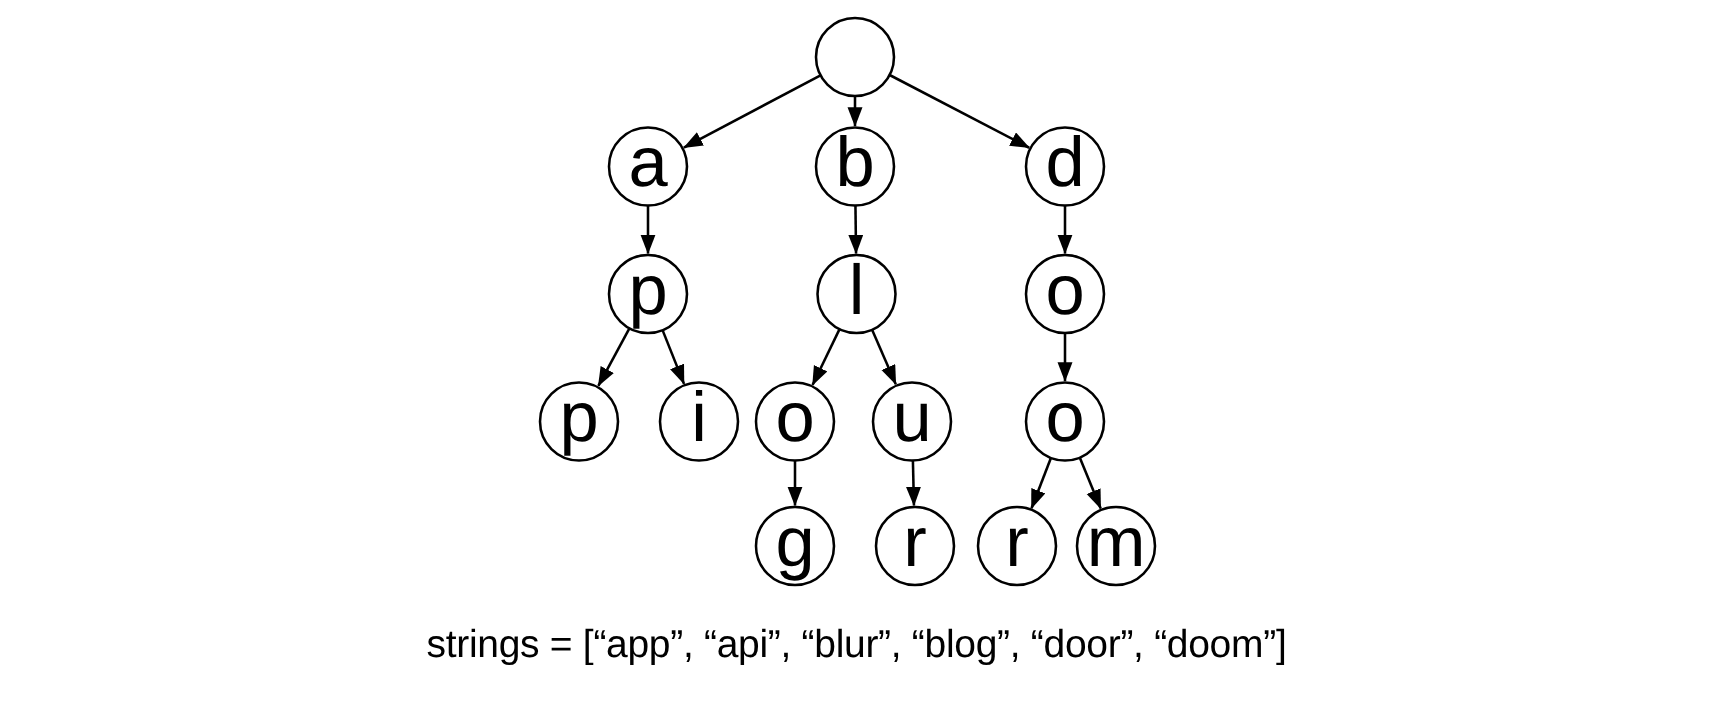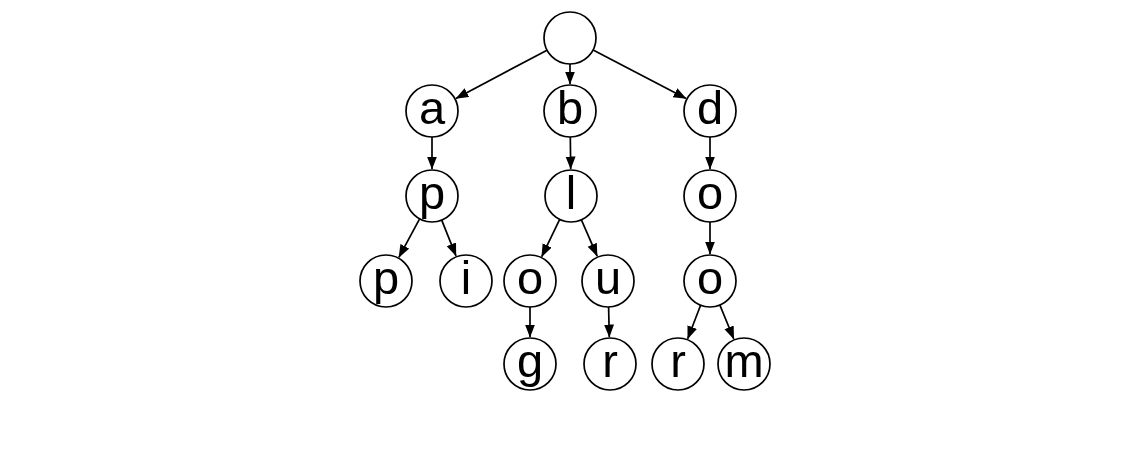--- a/index.html
+++ b/index.html
@@ -122,13 +122,14 @@
         <g>
           <circle cx="678" cy="364" r="26" fill="#ffffff" stroke="#000000" stroke-width="1.7"></circle>
           <text x="678" y="377" text-anchor="middle" font-size="47" fill="#000000">r</text>
         </g>
         <g>
           <circle cx="744" cy="364" r="26" fill="#ffffff" stroke="#000000" stroke-width="1.7"></circle>
           <text x="744" y="377" text-anchor="middle" font-size="47" fill="#000000">m</text>
         </g>
       </g>
   </svg>
+  <div class="caption">strings = [“app”, “api”, “blur”, “blog”, “door”, “doom”]</div>
 </div>
 
 </body></html>

